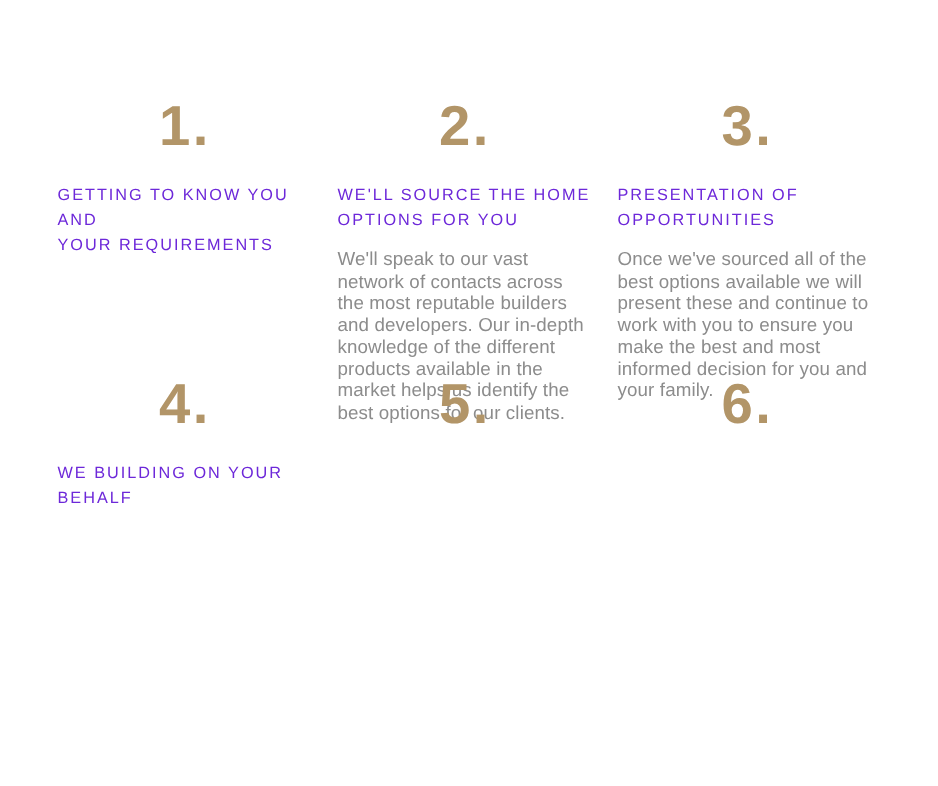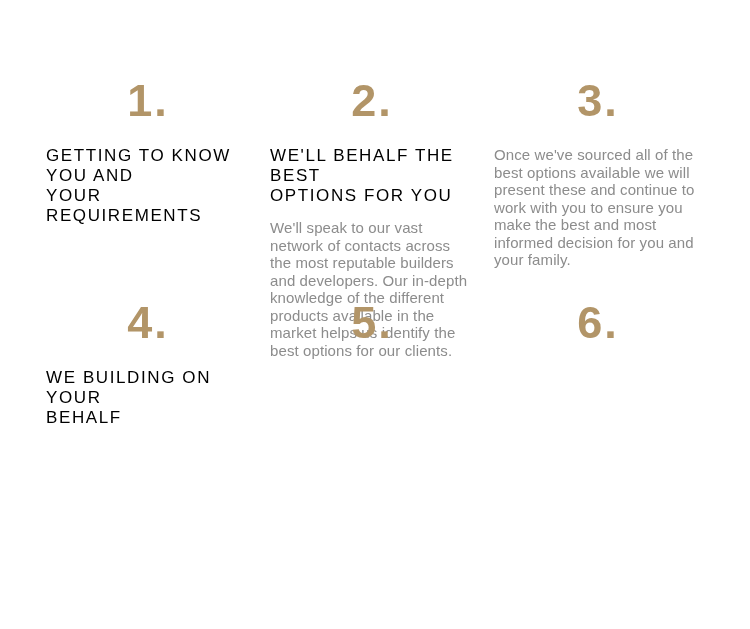--- a/index.html
+++ b/index.html
@@ -30,24 +30,24 @@
   .step-number {
     font-size: 45px;
     line-height: 46px;
     font-weight: bold;
     letter-spacing: 2px;
     text-align: center;
     color: #b29568;
     margin: 0 0 22px 0;
   }
   .step-title {
-    font-size: 17px;
+    font-size: 13px;
     line-height: 20px;
     letter-spacing: 1.6px;
-    color: #000000;
+    color: #6d28d9;
     white-space: pre-line;
     margin: 0 0 13px 0;
     font-weight: normal;
   }
   .step-desc {
     font-size: 15px;
     line-height: 17.5px;
     letter-spacing: 0.1px;
     color: #8c8c8c;
     margin: 0;
@@ -60,27 +60,29 @@
   <div class="steps-grid">
 
     <div class="step">
       <div class="step-number">1.</div>
       <h3 class="step-title">GETTING TO KNOW YOU AND
 YOUR REQUIREMENTS</h3>
     </div>
 
     <div class="step">
       <div class="step-number">2.</div>
-      <h3 class="step-title">WE'LL BEHALF THE BEST
+      <h3 class="step-title">WE'LL SOURCE THE HOME
 OPTIONS FOR YOU</h3>
       <p class="step-desc">We'll speak to our vast network of contacts across the most reputable builders and developers. Our in-depth knowledge of the different products available in the market helps us identify the best options for our clients.</p>
     </div>
 
     <div class="step">
       <div class="step-number">3.</div>
+      <h3 class="step-title">PRESENTATION OF
+OPPORTUNITIES</h3>
       <p class="step-desc">Once we've sourced all of the best options available we will present these and continue to work with you to ensure you make the best and most informed decision for you and your family.</p>
     </div>
 
     <div class="step">
       <div class="step-number">4.</div>
       <h3 class="step-title">WE BUILDING ON YOUR
 BEHALF</h3>
     </div>
 
     <div class="step">

